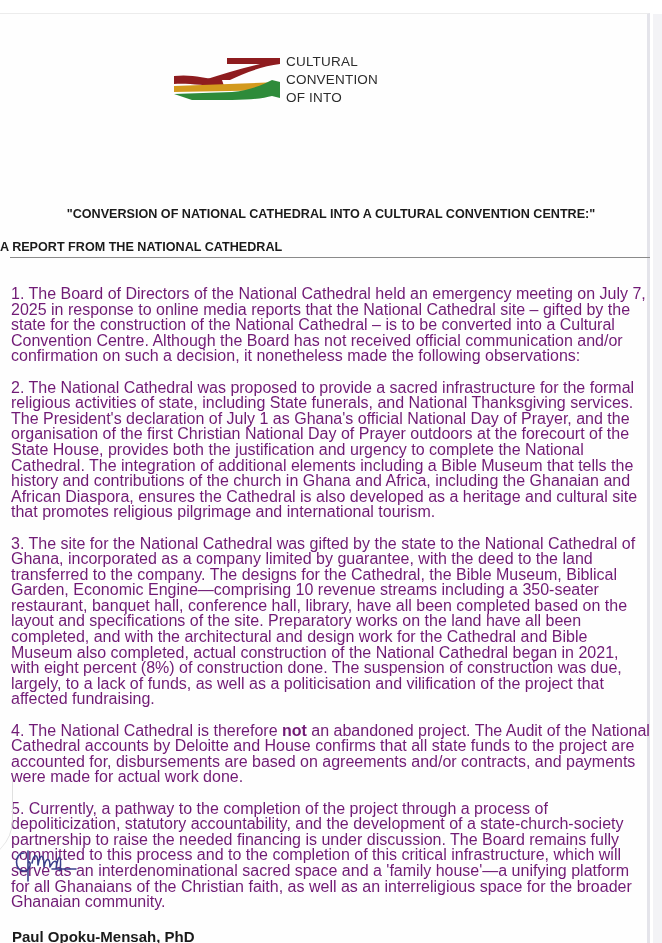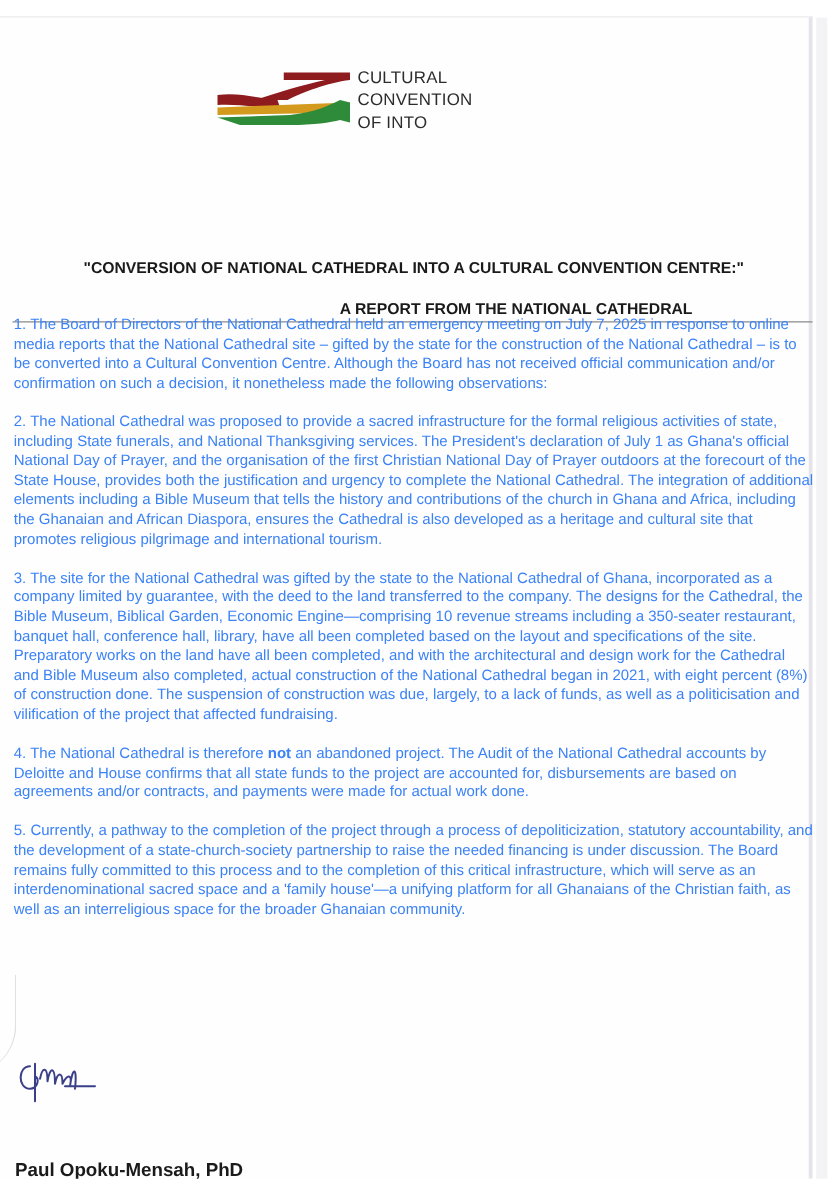--- a/index.html
+++ b/index.html
@@ -28,30 +28,30 @@
     .logo-text {
       position: absolute; left: 114px; top: 1px;
       font-size: 13.5px; line-height: 18px; color: #2c2c2c; letter-spacing: 0.2px;
     }
     .logo-text div { white-space: nowrap; }
     .title {
       position: absolute; left: 0; width: 662px; top: 207px; text-align: center;
       font-weight: bold; font-size: 12.6px; color: #1a1a1a;
     }
     .subtitle {
-      position: absolute; left: 0; width: 554px; top: 240px; text-align: right;
+      position: absolute; left: 0; width: 554px; top: 240px; text-align: left;
       font-weight: bold; font-size: 12.6px; color: #1a1a1a;
     }
     .rule {
       position: absolute; left: 10px; width: 640px; top: 257px; height: 0;
       border-top: 1.5px solid #8a8a8a;
     }
     .body-text {
-      position: absolute; left: 11px; top: 252px; width: 640px;
-      font-size: 12px; line-height: 15.6px; color: #3b82f6;
+      position: absolute; left: 11px; top: 286px; width: 640px;
+      font-size: 16px; line-height: 15.6px; color: #701a75;
     }
     .para { margin: 0 0 15.6px 0; }
     .para b { font-weight: bold; }
     .signature {
       position: absolute; left: 12px; top: 843px; width: 70px; height: 40px;
     }
     .sig-block {
       position: absolute; left: 12px; top: 881px; font-size: 15px; line-height: 16px; color: #222; margin-top: 48px;
     }
     .sig-name { font-weight: bold; color: #1a1a1a; }

